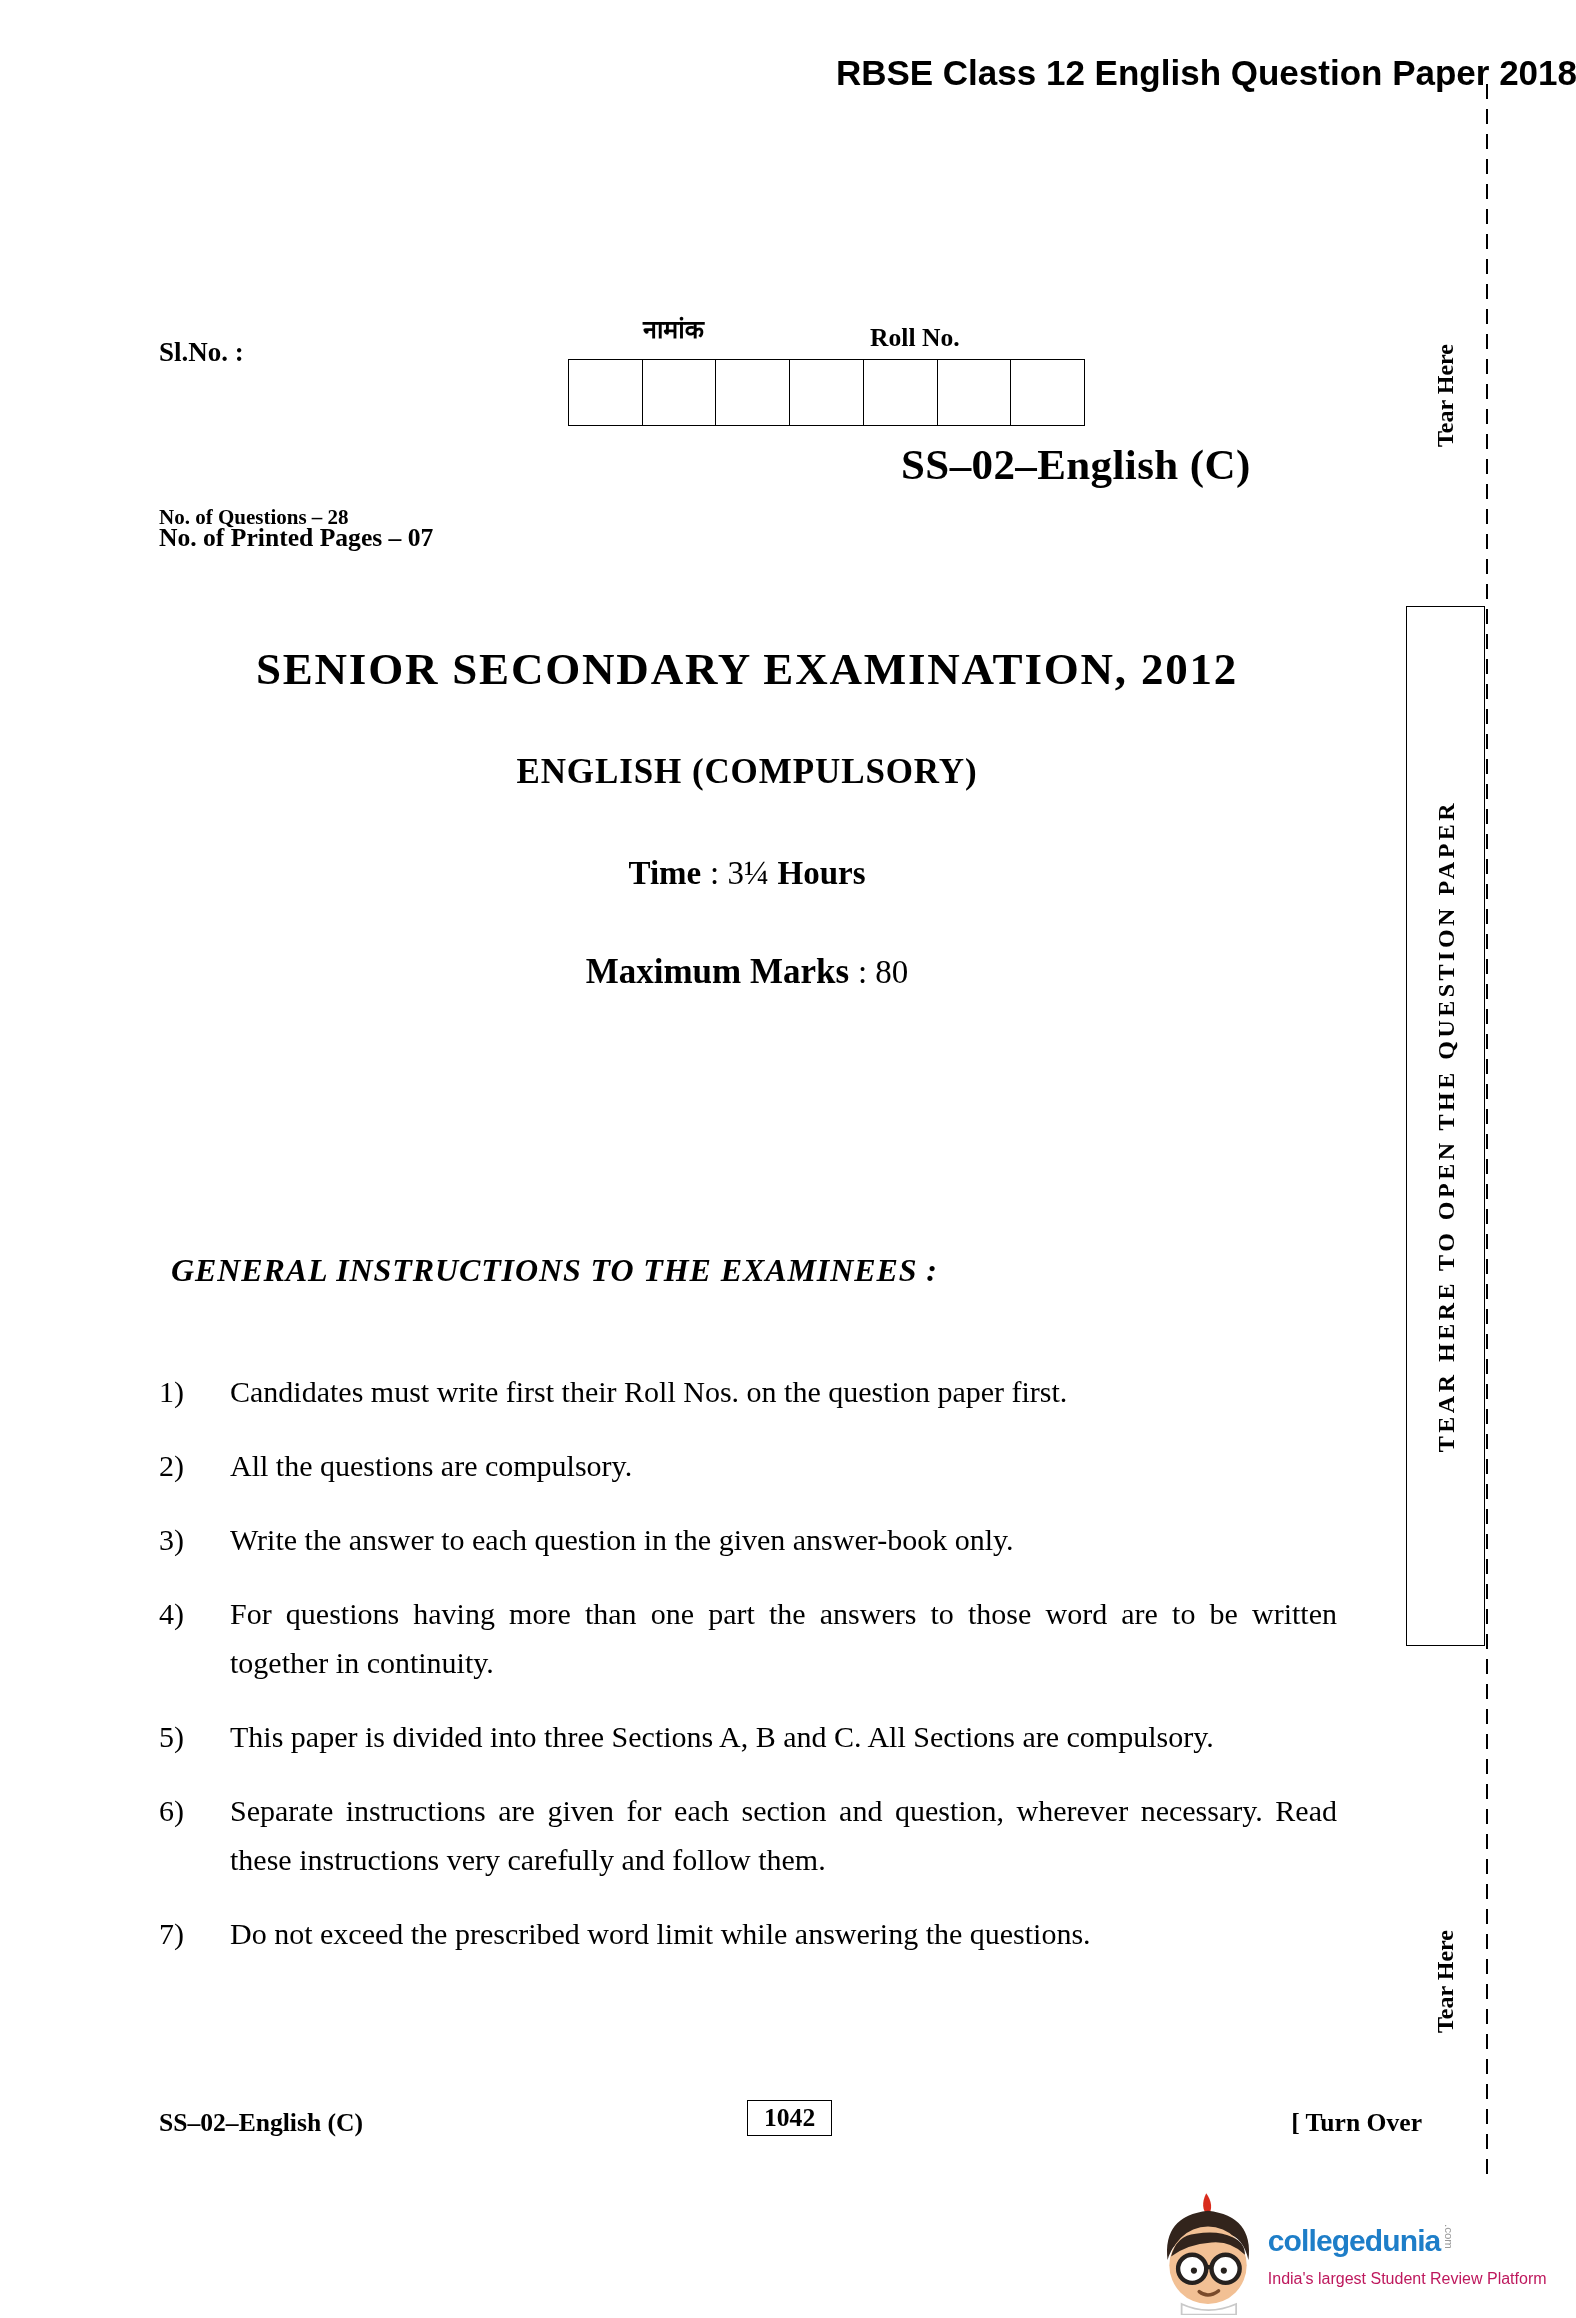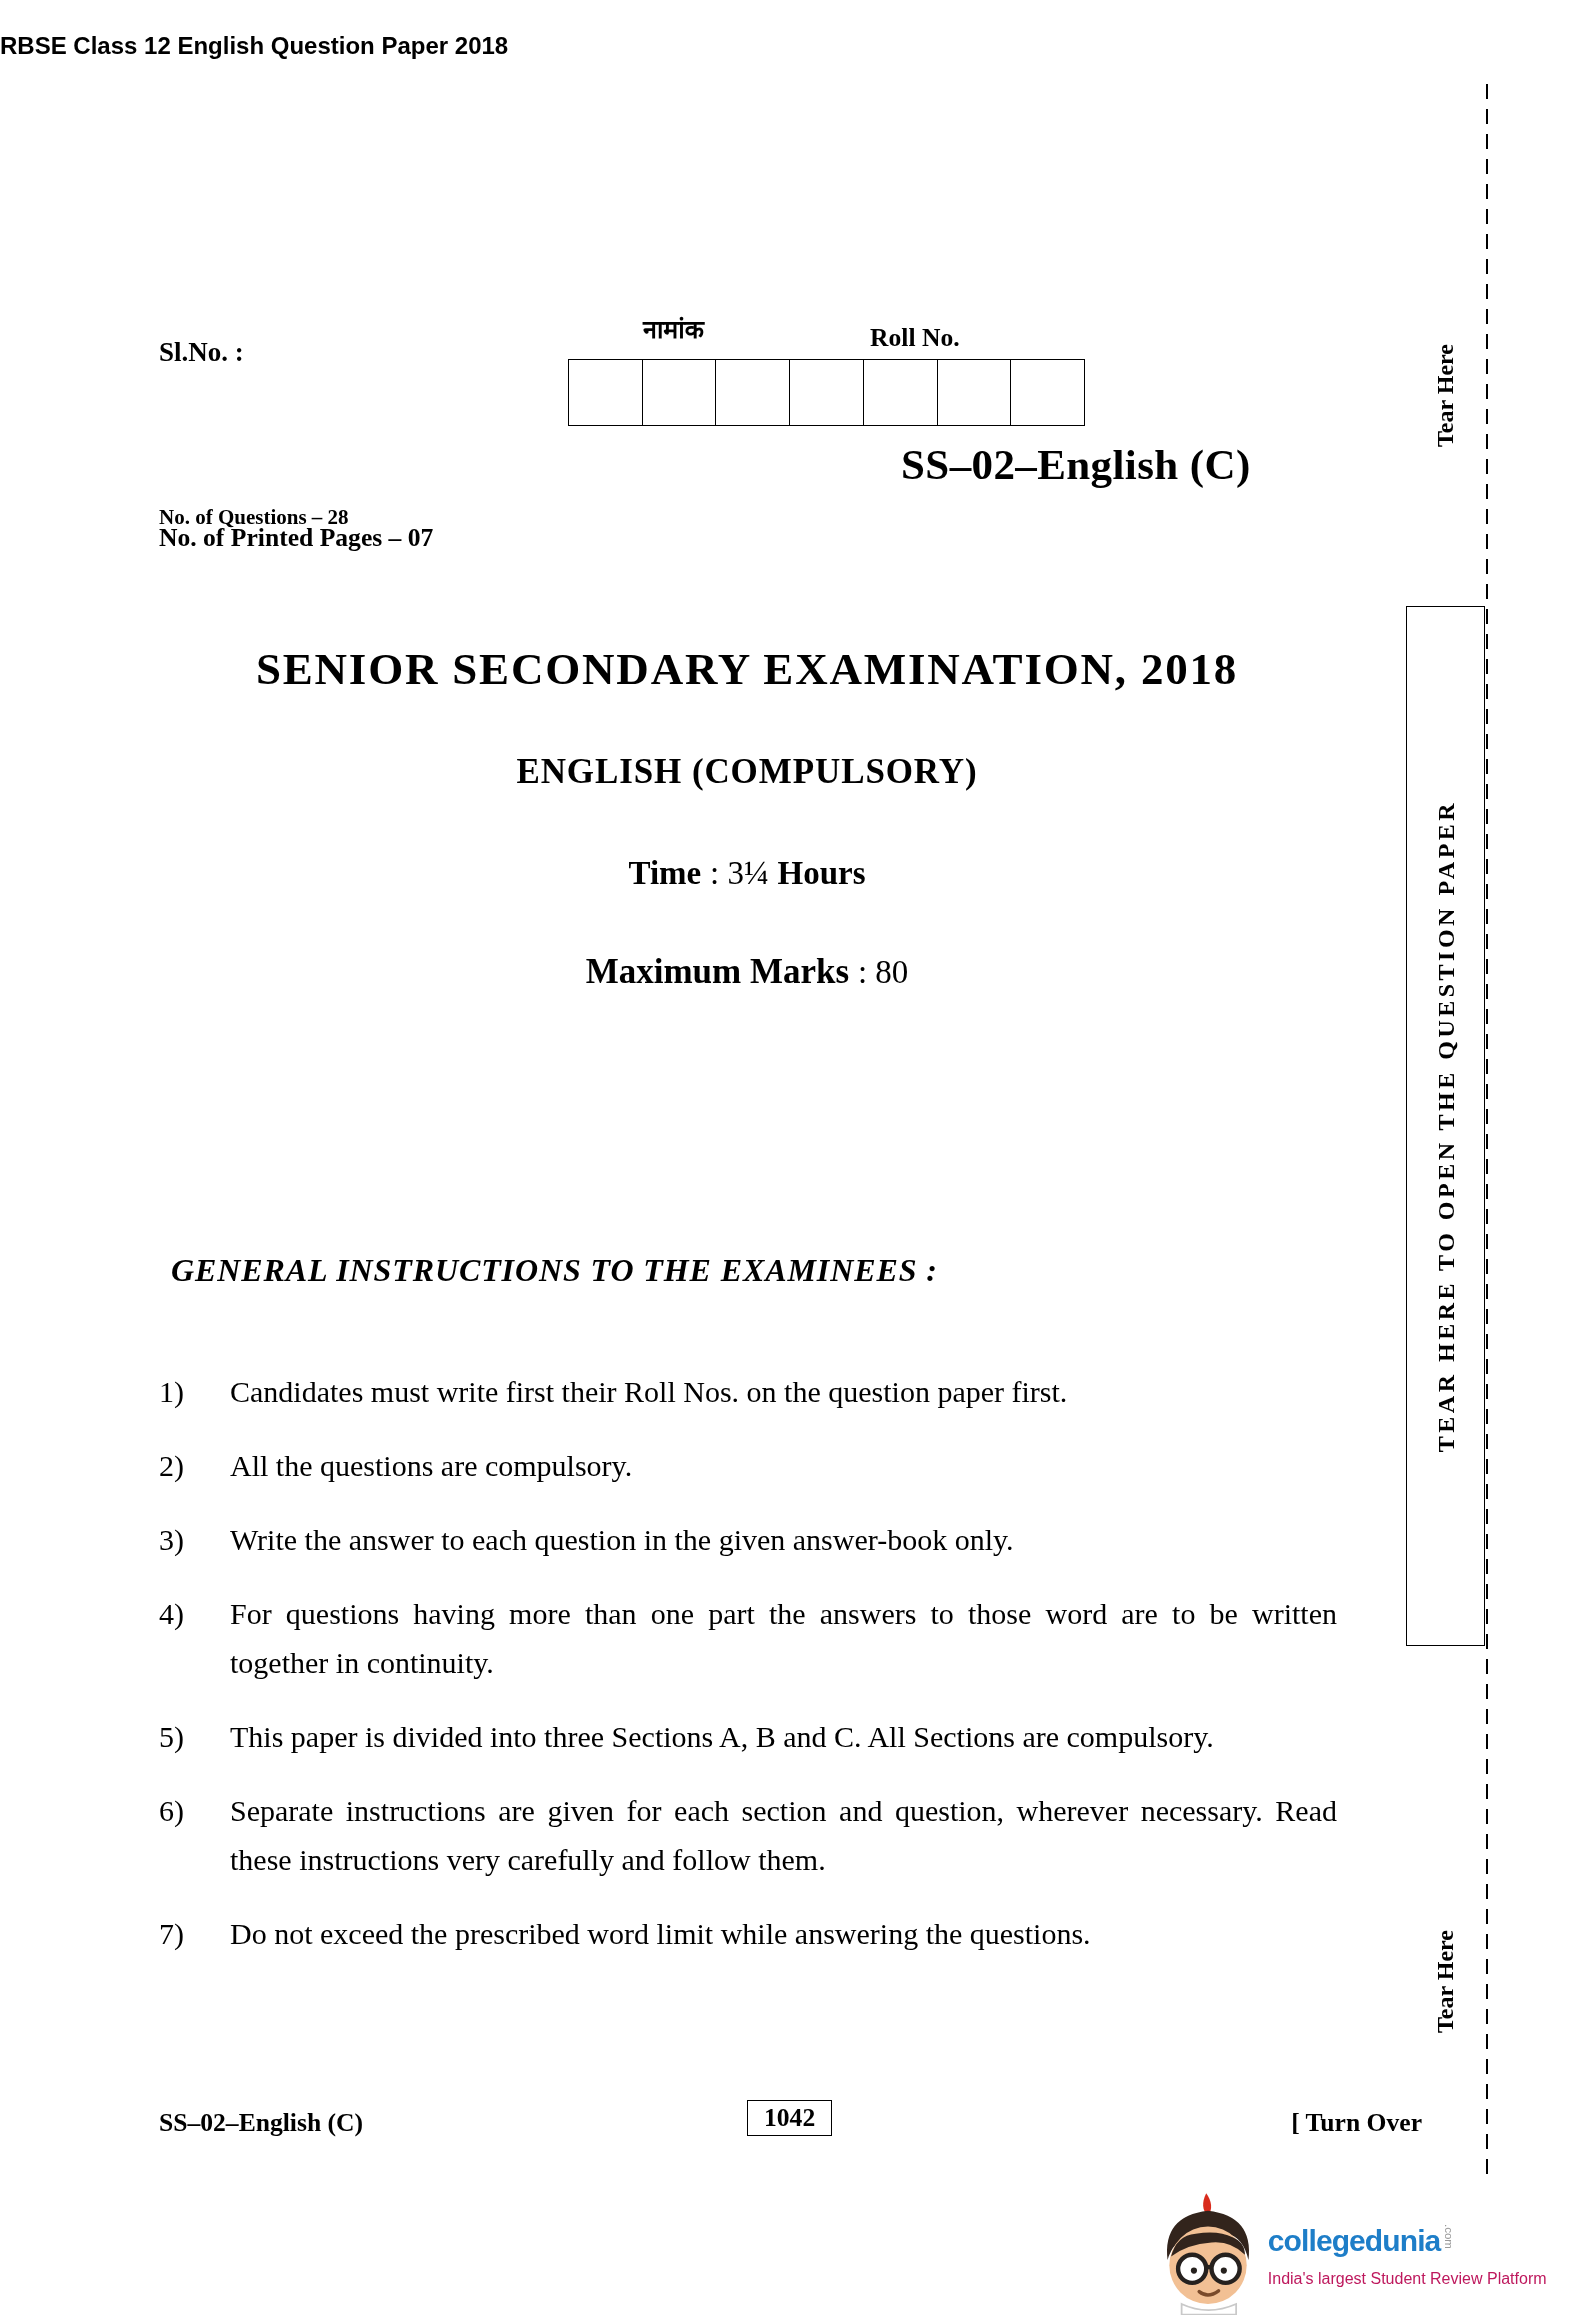--- a/index.html
+++ b/index.html
@@ -3,22 +3,22 @@
 <meta charset="utf-8">
 <style>
   html,body { margin:0; padding:0; background:#ffffff; }
   .page {
     position:relative; width:1577px; height:2319px; background:#ffffff;
     font-family:"Liberation Serif", serif; color:#000; overflow:hidden;
   }
 
   
   .header-title {
-    position:absolute; top:32px; left:0; right:0; text-align:left;
-    font-family:"Liberation Sans", sans-serif; font-weight:bold; font-size:24px;
+    position:absolute; top:53px; left:0; right:0; text-align:right;
+    font-family:"Liberation Sans", sans-serif; font-weight:bold; font-size:35px;
   }
 
   
   .sl-no { position:absolute; left:159px; top:337px; font-size:27px; font-weight:bold; }
   .namank { position:absolute; left:572px; top:311px; width:203px; text-align:center; font-size:25px; font-weight:bold; }
   .rollno-label { position:absolute; left:870px; top:323px; font-size:25.6px; font-weight:bold; }
   .roll-grid {
     position:absolute; left:568px; top:359px; width:517px; height:67px;
     display:flex; border:1.8px solid #000; box-sizing:border-box; background:#fff;
   }
@@ -113,21 +113,21 @@
       <div class="roll-cell"></div>
       <div class="roll-cell"></div>
       <div class="roll-cell"></div>
       <div class="roll-cell"></div>
     </div>
 
   <div class="num-questions">No. of Questions – 28</div>
   <div class="num-pages">No. of Printed Pages – 07</div>
   <div class="paper-code">SS–02–English (C)</div>
 
-  <div class="center-col exam-title">SENIOR SECONDARY EXAMINATION, 2018</div>
+  <div class="center-col exam-title">SENIOR SECONDARY EXAMINATION, 2012</div>
   <div class="center-col subject">ENGLISH (COMPULSORY)</div>
   <div class="center-col time-line">
     <span class="b">Time</span><span class="sp">: 3¼</span><span class="b">Hours</span>
   </div>
   <div class="center-col marks-line">
     <span class="b">Maximum Marks</span><span class="v">: 80</span>
   </div>
 
   <div class="instr-heading">GENERAL INSTRUCTIONS TO THE EXAMINEES :</div>
 

